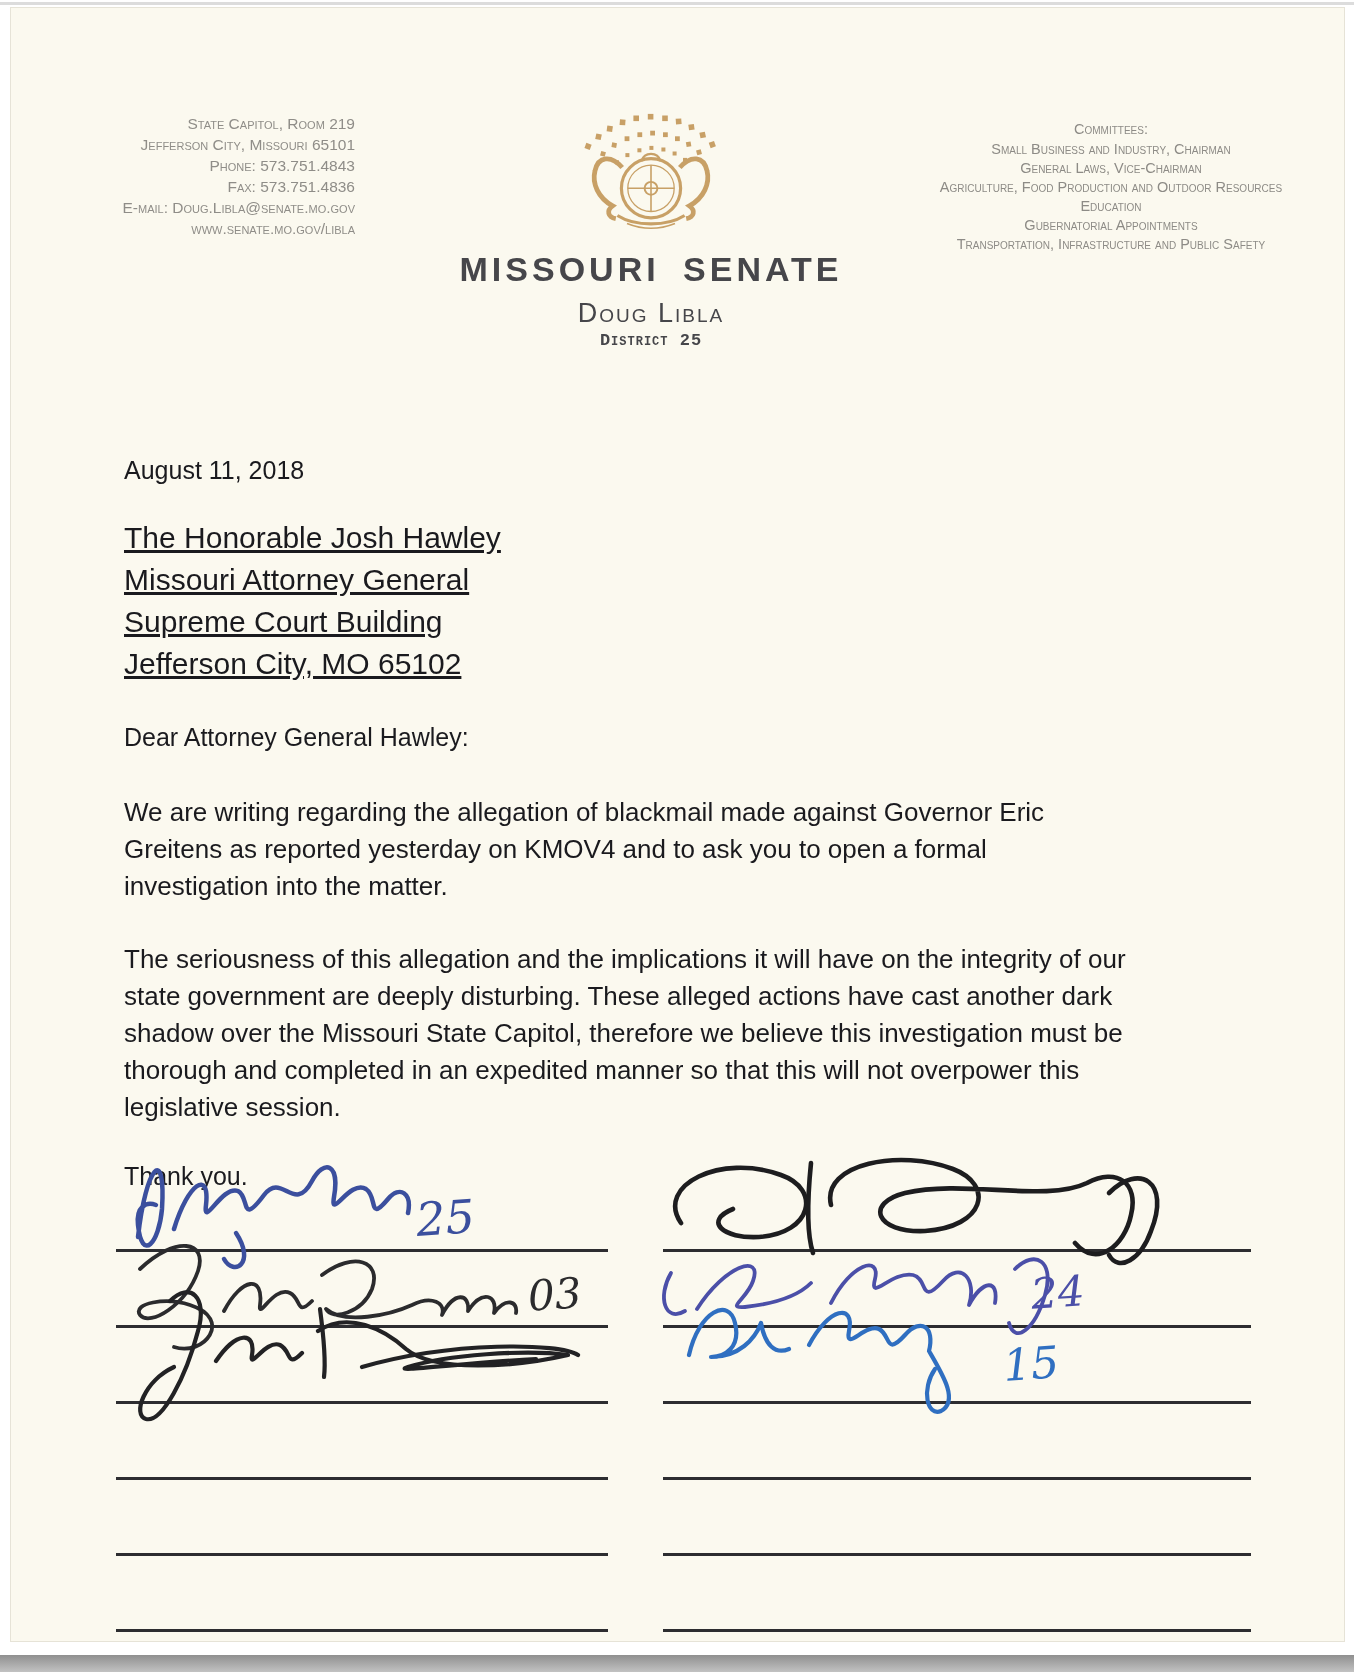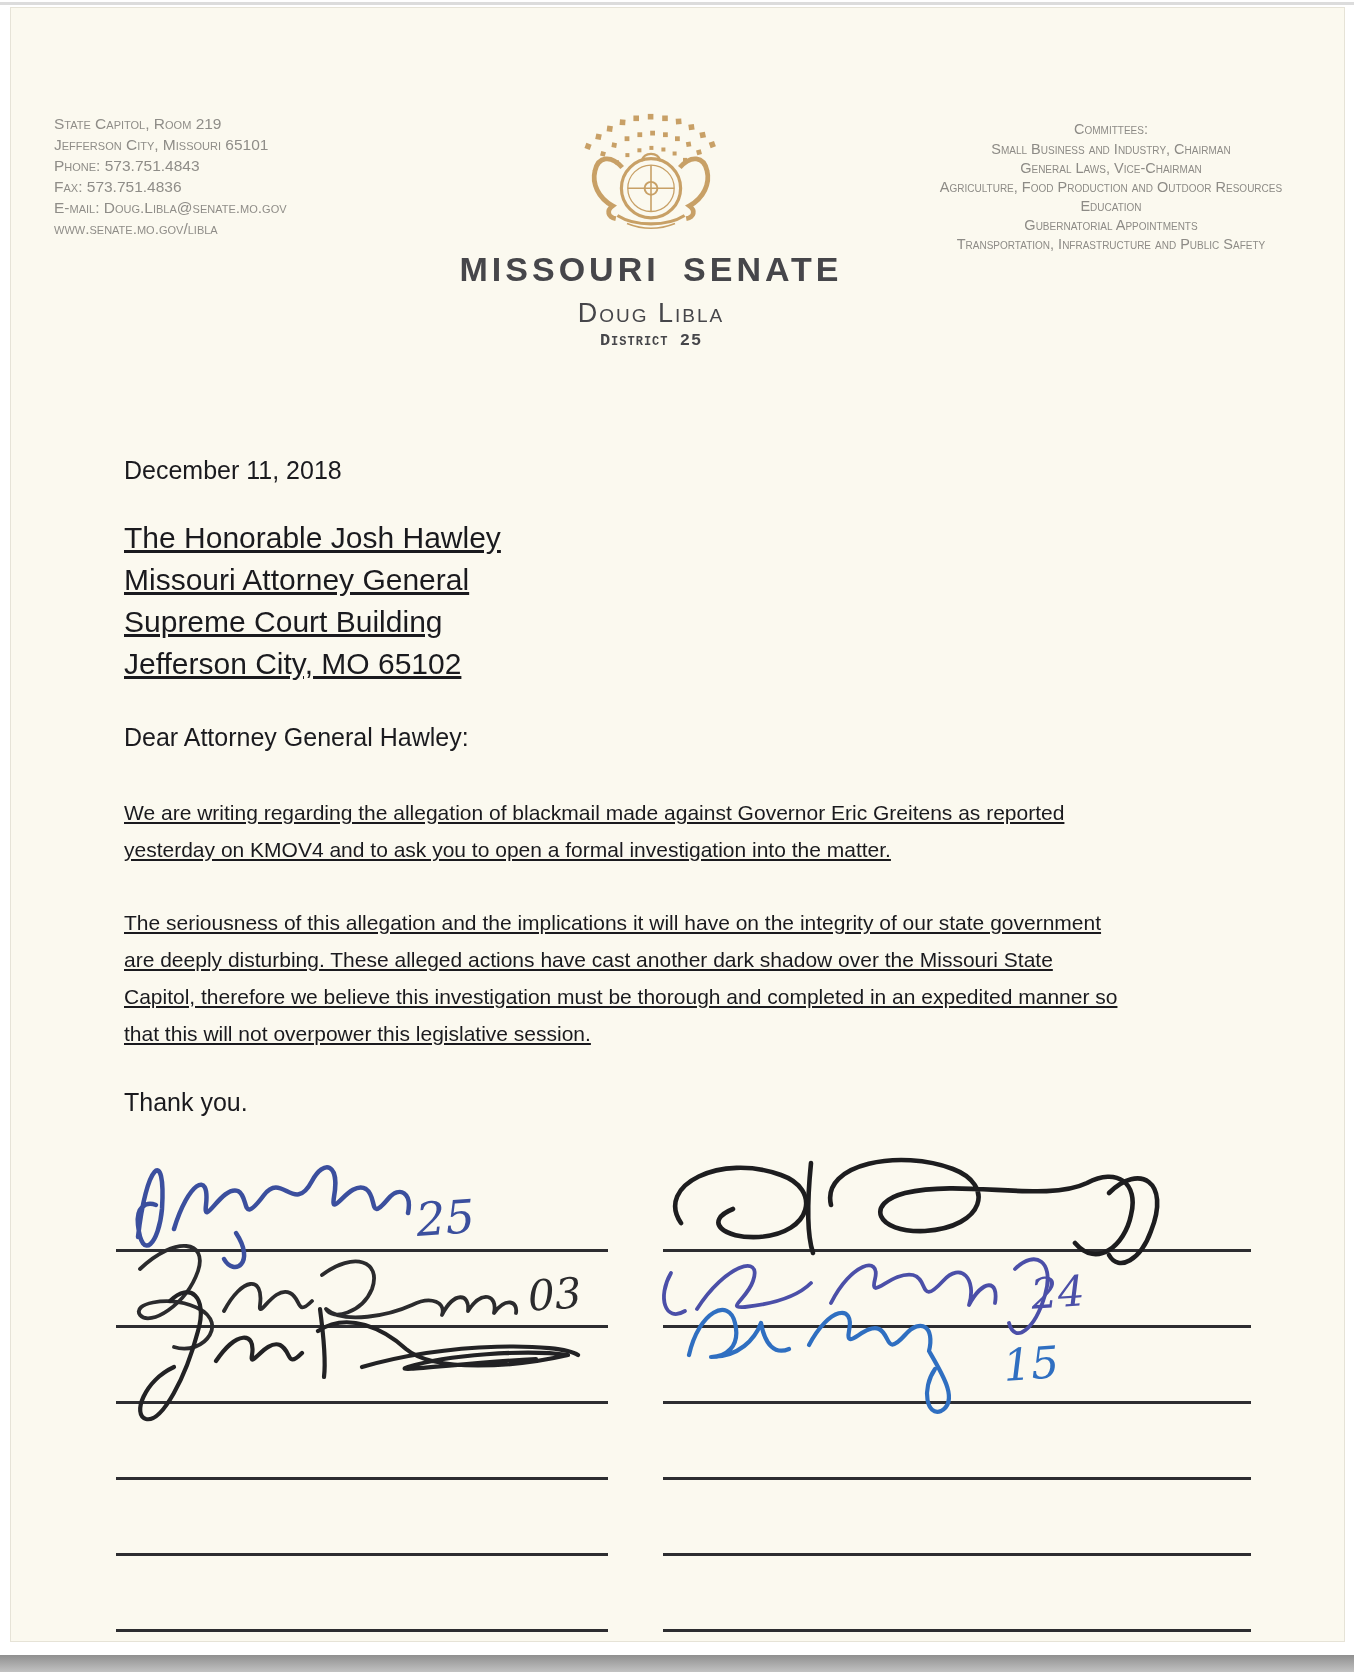--- a/index.html
+++ b/index.html
@@ -5,39 +5,39 @@
   html,body{margin:0;padding:0;background:#ffffff;}
   .stage{position:relative;width:1354px;height:1672px;background:#ffffff;overflow:hidden;
          font-family:"Liberation Sans", sans-serif;}
   .top-edge{position:absolute;top:2px;left:0;width:100%;height:3px;background:#dcdcdc;}
   .paper{position:absolute;top:7px;left:10px;right:9px;bottom:30px;background:#fbf9ef;
          border:1px solid #e6e3d7;overflow:hidden;}
   .bottom-bar{position:absolute;bottom:0;left:0;width:100%;height:17px;
               background:linear-gradient(#8f8f8f,#c2c2c2);}
 
   
-  .contact{position:absolute;left:43px;top:105px;width:330px;text-align:left;
+  .contact{position:absolute;left:14px;top:105px;width:330px;text-align:right;
            color:#8f8d88;font-variant:small-caps;font-size:15.5px;line-height:21px;}
   .seal{position:absolute;left:560px;top:82px;width:160px;height:155px;}
   .title-block{position:absolute;left:430px;top:242px;width:420px;text-align:center;color:#46464a;}
   .org-title{font-size:34px;font-weight:bold;letter-spacing:4px;word-spacing:10px;text-align:center;}
   .member-name{font-size:27px;font-weight:normal;font-variant:small-caps;letter-spacing:2px;margin-top:9px;}
   .member-district{font-size:17px;font-weight:bold;font-variant:small-caps;letter-spacing:1px;margin-top:2px;font-family:Liberation Mono, monospace;}
   .committees{position:absolute;left:822px;top:112px;width:556px;text-align:center;
               color:#8d8b86;font-variant:small-caps;font-size:14.5px;line-height:19px;}
   .committees .c-head{margin-bottom:1px;}
   .committees .c-item{margin:0 auto;}
   .committees .c-wrap{max-width:370px;}
 
   
   .letter{position:absolute;left:113px;top:448px;width:1010px;color:#1a1a1e;}
   .date{font-size:25px;}
   .address{margin-top:32px;font-size:30px;line-height:42px;text-decoration:underline;}
   .salutation{margin-top:38px;font-size:25px;}
-  .para{margin-top:42px;font-size:21px;line-height:37px;width:1005px;text-decoration:underline;}
+  .para{margin-top:42px;font-size:26px;line-height:37px;width:1005px;}
   .para.p2{margin-top:36px;}
   .closing{margin-top:36px;font-size:25px;}
 
   
   .sig-section{position:absolute;left:0;top:1168px;width:1354px;height:470px;}
   .sig-col{position:absolute;top:0;}
   .sig-col.left{left:105px;width:492px;}
   .sig-col.right{left:652px;width:588px;}
   .sig-row{position:relative;height:73px;border-bottom:3px solid #2d2d30;}
   .sig-row.blank{border-bottom-color:#2d2d30;}
@@ -127,21 +127,21 @@
       <div class="c-head">Committees:</div>
       <div class="c-item">Small Business and Industry, Chairman</div>
       <div class="c-item">General Laws, Vice-Chairman</div>
       <div class="c-item c-wrap">Agriculture, Food Production and Outdoor Resources</div>
       <div class="c-item">Education</div>
       <div class="c-item">Gubernatorial Appointments</div>
       <div class="c-item">Transportation, Infrastructure and Public Safety</div>
     </div>
 
     <div class="letter">
-      <div class="date">December 11, 2018</div>
+      <div class="date">August 11, 2018</div>
       <div class="address">
         <div>The Honorable Josh Hawley</div>
         <div>Missouri Attorney General</div>
         <div>Supreme Court Building</div>
         <div>Jefferson City, MO 65102</div>
       </div>
       <div class="salutation">Dear Attorney General Hawley:</div>
       <div class="para">We are writing regarding the allegation of blackmail made against Governor Eric Greitens as reported yesterday on KMOV4 and to ask you to open a formal investigation into the matter.</div>
       <div class="para p2">The seriousness of this allegation and the implications it will have on the integrity of our state government are deeply disturbing. These alleged actions have cast another dark shadow over the Missouri State Capitol, therefore we believe this investigation must be thorough and completed in an expedited manner so that this will not overpower this legislative session.</div>
       <div class="closing">Thank you.</div>

